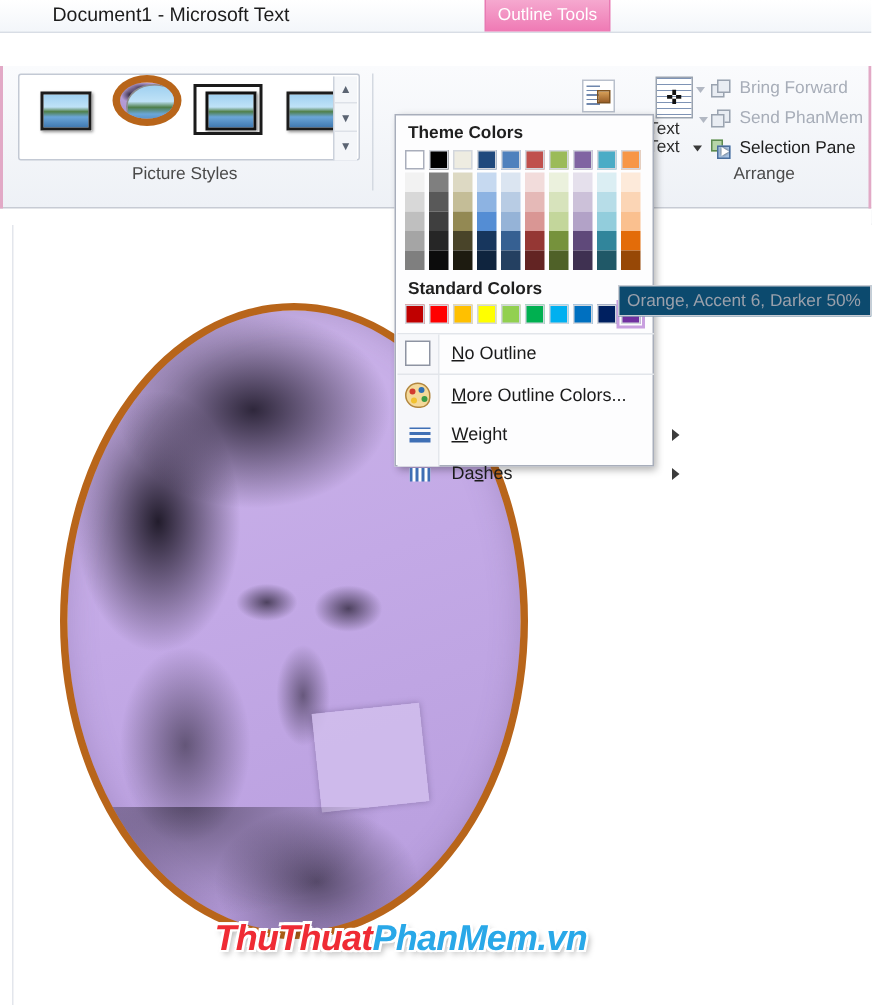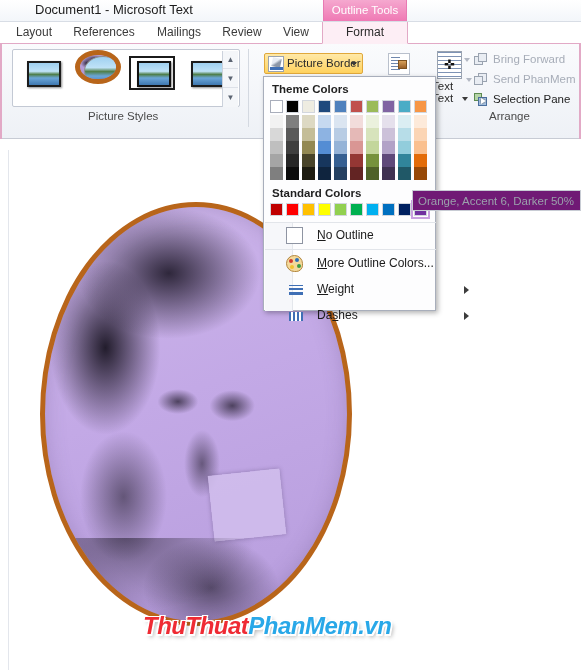--- a/index.html
+++ b/index.html
@@ -208,21 +208,21 @@
     font-weight: bold; white-space: nowrap;
   }
   .sw-row { position: absolute; left: 6px; }
   .sw { position: absolute; width: 13px; height: 13px; border: 1px solid #d2d6dd; }
   .sw.first { border: 1px solid #a9aebb; }
 
   .menu-sep { position: absolute; left: 1px; width: 171px; height: 1px; background: #e2e5ea; }
   .menu-railL { position: absolute; left: 1px; width: 27px; background: #f6f7fa; }
   .menu-railV { position: absolute; left: 28px; width: 1px; background: #e4e7ec; }
 
-  .mitem { position: absolute; left: 1px; width: 200px; height: 25px; margin-left: 16px; }
+  .mitem { position: absolute; left: 1px; width: 200px; height: 25px; }
   .mitem .ico-box { position: absolute; left: 5px; top: 4px; width: 17px; height: 17px; }
   .mitem .lbl { position: absolute; left: 36px; top: 5px; font-size: 12px; color: #1b1b1b; white-space: nowrap; }
   .mitem .lbl u { text-decoration: underline; }
   .mitem .sub-arrow {
     position: absolute; right: 12px; top: 9px; width: 0; height: 0;
     border-top: 4px solid transparent; border-bottom: 4px solid transparent;
     border-left: 5px solid #3c3c3c;
   }
   .no-outline-box { background: #ffffff; border: 1px solid #8e94a2; }
   .palette-ico {
@@ -235,43 +235,35 @@
   .dashes-ico {
     position: absolute; left: 3px; top: 5px; width: 14px; height: 9px;
     background: repeating-linear-gradient(90deg, #3f6fb5 0 2px, #ffffff 2px 4px);
     background-size: 4px 2px;
     background-repeat: repeat;
   }
 
   
   .tooltip {
     position: absolute; left: 412px; top: 190px; width: 169px; height: 21px;
-    background: #701a75; border: 1px solid #c8ccd4;
+    background: #0c4a6e; border: 1px solid #c8ccd4;
     font-size: 11.5px; color: #9aa0ab; line-height: 20px; padding-left: 5px;
     white-space: nowrap; overflow: hidden;
   }
 </style>
 </head>
 <body>
 
 <div id="app">
 
   <div class="titlebar">
     <div class="doc-title">Document1  -  Microsoft Text</div>
   </div>
   <div class="ctx-tab-header">Outline Tools</div>
 
-  <div class="tabstrip">
-    <div class="tab" style="left:8px;width:52px;">Layout</div>
-    <div class="tab" style="left:64px;width:80px;">References</div>
-    <div class="tab" style="left:148px;width:62px;">Mailings</div>
-    <div class="tab" style="left:214px;width:56px;">Review</div>
-    <div class="tab" style="left:274px;width:44px;">View</div>
-    <div class="tab ctx" style="left:322px;width:86px;">Format</div>
-  </div>
 
   <div class="ribbon">
 
     <div class="gallery">
       <div class="thumb sq" style="left:8px;">
           <div class="pic"></div>
         </div>
       <div class="thumb oval" style="left:62px;">
           <div class="pic"></div>
         </div>
@@ -284,28 +276,20 @@
 
       <div class="scrollcol">
         <div class="scrollbtn" style="top:0;">▲</div>
         <div class="scrollbtn" style="top:19px;">▼</div>
         <div class="scrollbtn" style="top:38px;border-bottom:none;">▼</div>
       </div>
     </div>
     <div class="group-label" style="left:88px;top:66px;">Picture Styles</div>
     <div class="group-div" style="left:248px;"></div>
 
-    <div class="pb-btn">
-      <div class="pb-icon">
-        <div class="pen"></div>
-          <div class="bar"></div>
-      </div>
-      <div class="pb-label">Picture Border</div>
-      <div class="pb-caret"></div>
-    </div>
 
     <div class="mini-btn" style="left:388px;top:9px;">
       <div class="lines"></div>
         <div class="sq"></div>
     </div>
 
     <div class="wrap-btn">
       <div class="wrap-page"></div>
       <div class="wrap-dog">✜</div>
       <div class="wrap-t1">Text</div>

